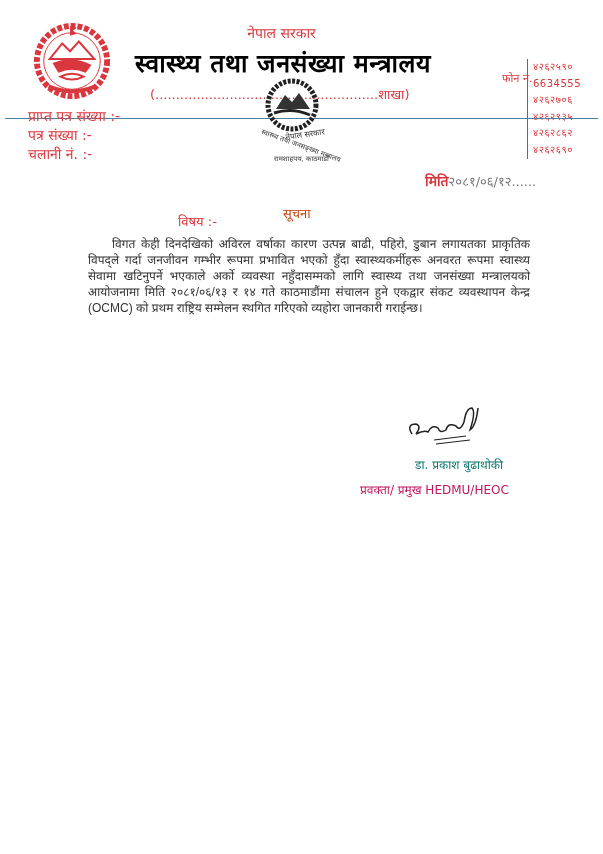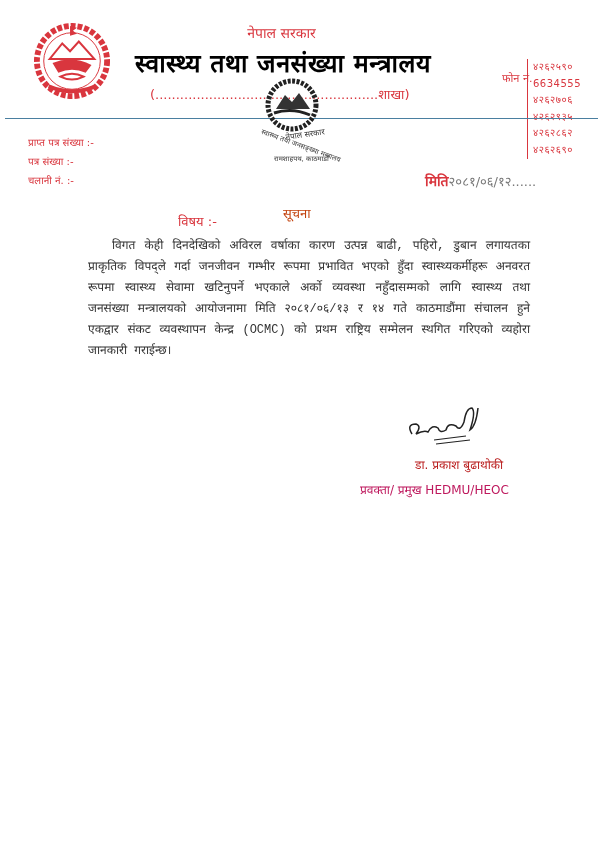--- a/index.html
+++ b/index.html
@@ -10,34 +10,34 @@
   .abs { position:absolute; }
   #emblem { left:33px; top:22px; width:78px; height:78px; }
   #gov { left:0; width:603px; top:23px; text-align:center; font-size:14px; color:#d9363e; }
   #gov span { position:relative; left:-20px; }
   #ministry { left:135px; top:45px; font-size:25px; font-weight:bold; color:#000000; letter-spacing:0.5px; white-space:nowrap; }
   #branch { left:150px; top:85px; font-size:13px; color:#d9363e; white-space:nowrap; }
   #phone-label { left:494px; top:70px; font-size:11px; color:#d9363e;margin-left:8px; }
   #phone-col { left:527px; top:22px; border-left:1px solid #d9363e; padding-left:5px; height:100px;margin-top:37px; }
   #phone-col div { font-size:10px; color:#d9363e; line-height:16.5px; letter-spacing:0.5px; }
   #rule { left:5px; top:118px; width:593px; height:0; border-top:1.5px solid #4a7fa0; }
-  #refs { left:28px; top:133px; font-size:10px; color:#d9363e; line-height:19px; }
+  #refs { left:28px; top:107px; font-size:14px; color:#d9363e; line-height:19px; }
   #addr { left:0; width:543px; top:126px; text-align:right; font-size:12px; color:#d9363e; line-height:20px; }
   #stamp { left:252px; top:77px; width:90px; height:90px; }
   #date-wrap { left:425px; top:171px; font-size:14px; white-space:nowrap; }
   #date-wrap .lbl { color:#d9363e; font-weight:bold;margin-top:36px; }
   #date-wrap .val { color:#777; font-size:13px; margin-left:0; }
   #subject-label { left:130px; top:212px; font-size:13px; color:#d9363e;margin-left:48px; }
   #subject-val { left:283px; top:204px; font-size:13px; color:#c2410c; }
   #body-text {
-    left:88px; top:236px; width:442px; font-size:12px; line-height:21px; color:#333;
-    text-align:justify; text-indent:24px; font-family:Liberation Mono, monospace;
+    left:88px; top:236px; width:442px; font-size:12px; line-height:16px; color:#333;
+    text-align:justify; text-indent:24px; font-family:Liberation Sans, sans-serif;
   }
   #signature { left:400px; top:400px; width:110px; height:50px; }
-  #signer { left:415px; top:456px; font-size:12px; color:#b91c1c;text-align:center; }
+  #signer { left:415px; top:456px; font-size:12px; color:#0f766e;text-align:center; }
   #designation { left:360px; top:481px; font-size:12px; color:#be185d; white-space:nowrap; }
 </style>
 </head>
 <body>
 
 <svg id="emblem" class="abs" viewBox="0 0 80 80">
   <circle cx="40" cy="40" r="36" fill="none" stroke="#d9363e" stroke-width="6" stroke-dasharray="5 2"></circle>
   <circle cx="40" cy="40" r="29" fill="none" stroke="#d9363e" stroke-width="1"></circle>
   <polygon points="17,38 30,22 38,30 47,20 63,38" fill="none" stroke="#d9363e" stroke-width="2"></polygon>
   <path d="M20 42 Q40 34 60 44 L54 52 Q40 46 26 52 Z" fill="#d9363e"></path>

